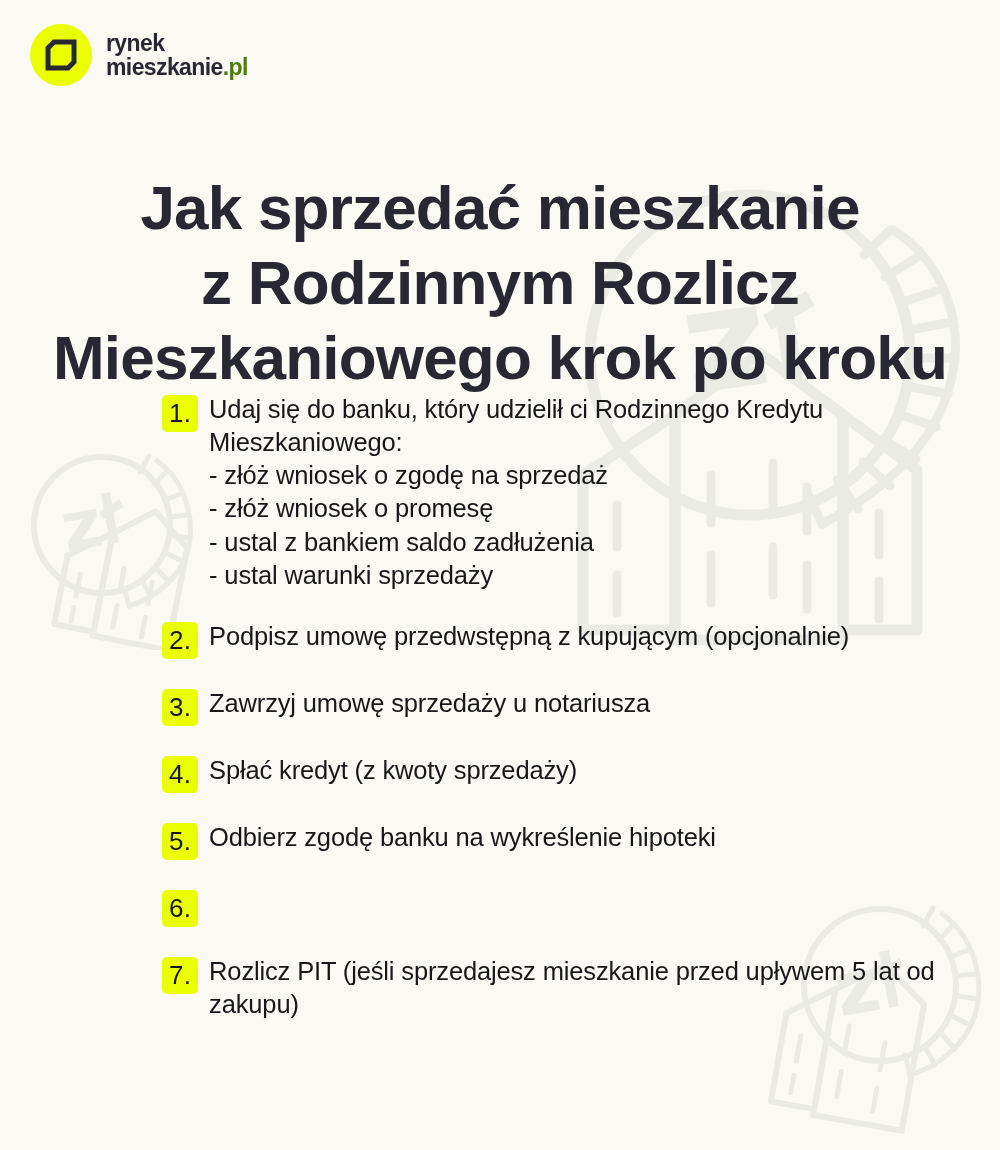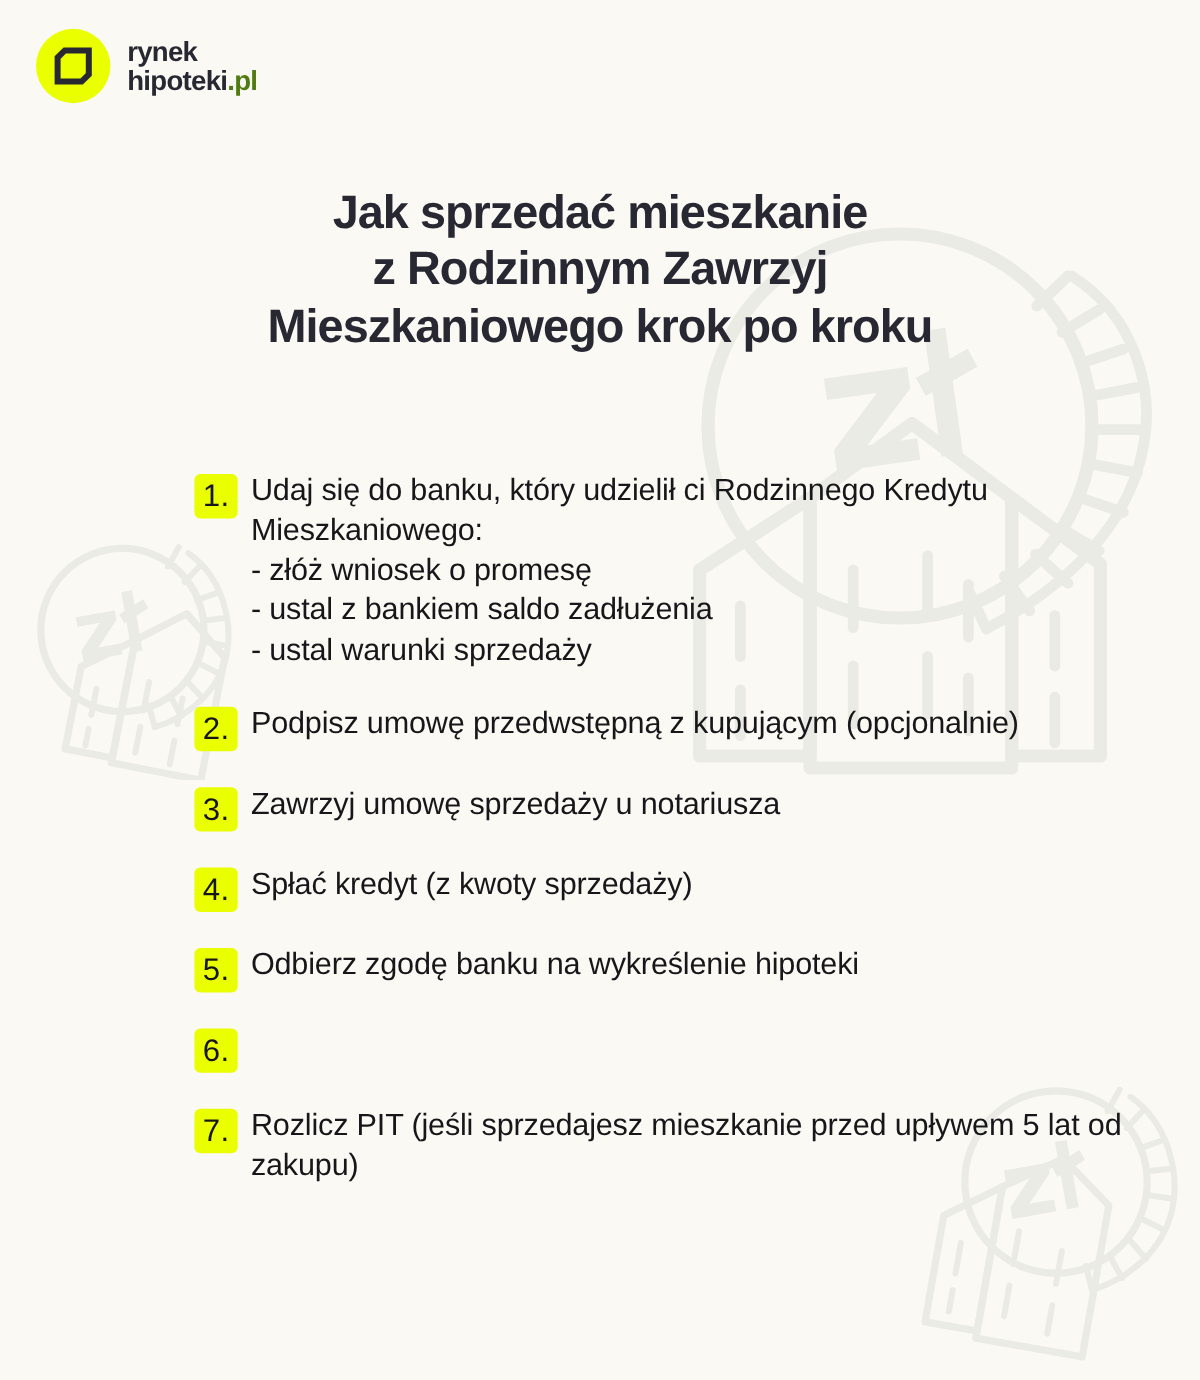--- a/index.html
+++ b/index.html
@@ -81,21 +81,21 @@
 
   
   .title {
     position: absolute;
     left: 0;
     top: 128px;
     width: 1000px;
     text-align: center;
     z-index: 2;
     color: #282832;
-    font-size: 39px;
+    font-size: 62px;
     font-weight: bold;
     line-height: 1.21;
     letter-spacing: -0.8px;
     font-stretch: condensed;
   }
   .title-line { display: block; white-space: nowrap; }
 
   
   .steps {
     position: absolute;
@@ -273,36 +273,37 @@
   </div>
 
   <div class="header">
     <span class="logo-mark">
       <svg width="34" height="34" viewBox="0 0 34 34" aria-hidden="true">
         <path d="M 10 4 L 30 4 L 30 24 L 24 30 L 4 30 L 4 10 Z" fill="none" stroke="#282832" stroke-width="5" stroke-linejoin="miter"></path>
       </svg>
     </span>
     <span class="logo-wordmark">
       <span class="logo-line1">rynek</span>
-      <span class="logo-line2"><span>hipoteki</span><span class="logo-tld">.pl</span></span>
+      <span class="logo-line2"><span>mieszkanie</span><span class="logo-tld">.pl</span></span>
     </span>
   </div>
 
   <h1 class="title">
     <span class="title-line">Jak sprzedać mieszkanie</span>
-    <span class="title-line">z Rodzinnym Zawrzyj</span>
+    <span class="title-line">z Rodzinnym Rozlicz</span>
     <span class="title-line">Mieszkaniowego krok po kroku</span>
   </h1>
 
   <ol class="steps" id="steps-list">
       <li class="step">
         <span class="step-number">1.</span>
         <span class="step-body">
           <span class="step-text">Udaj się do banku, który udzielił ci Rodzinnego Kredytu Mieszkaniowego:</span>
           <ul class="substeps">
+            <li class="substep">- złóż wniosek o zgodę na sprzedaż</li>
             <li class="substep">- złóż wniosek o promesę</li>
             <li class="substep">- ustal z bankiem saldo zadłużenia</li>
             <li class="substep">- ustal warunki sprzedaży</li>
           </ul>
         </span>
       </li>
       <li class="step">
         <span class="step-number">2.</span>
         <span class="step-body">
           <span class="step-text">Podpisz umowę przedwstępną z kupującym (opcjonalnie)</span>

